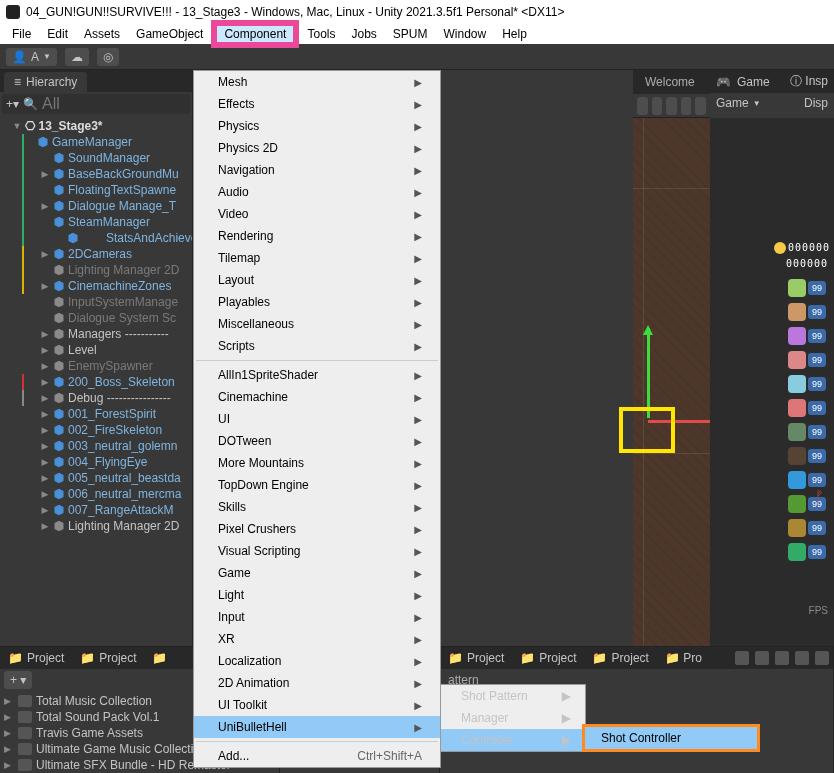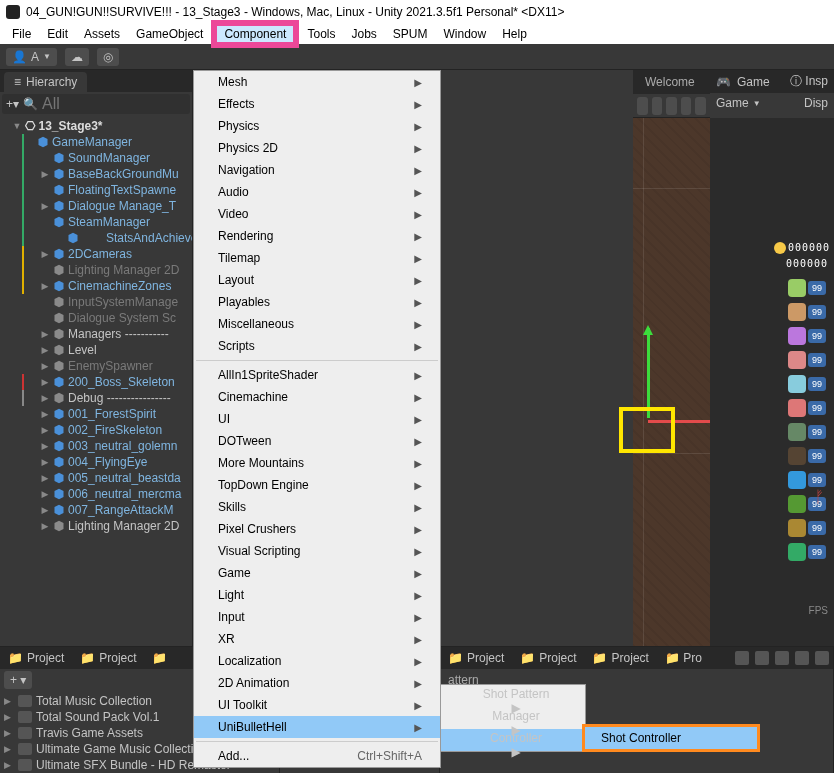--- a/index.html
+++ b/index.html
@@ -35,21 +35,21 @@
   
   .dropdown { position: absolute; left: 0; top: 0; width: 248px; background: #eee; color: #000; border: 1px solid #999; z-index: 50; }
   .drow { display: flex; align-items: center; justify-content: space-between; padding: 2px 18px 2px 24px; height: 22px; }
   .drow:hover, .drow.hl { background: #91c9f7; }
   .drow .arr { font-size: 10px; color: #555; }
   .dsep { height: 1px; background: #ccc; margin: 3px 2px; }
   .drow .shortcut { color: #666; }
 
   .submenu { position: absolute; background: #eee; border: 1px solid #999; z-index: 60; }
   .sm1 { left: 247px; top: 639px; width: 140px; }
-  .srow { display: flex; align-items: center; justify-content: space-between; padding: 2px 14px 2px 20px; height: 22px; flex-direction: column; }
+  .srow { display: flex; align-items: center; justify-content: space-between; padding: 2px 14px 2px 20px; height: 22px; }
   .srow.hl { background: #91c9f7; }
   .sm2-wrap { border: 3px solid #ff8a1f; padding: 0; position: absolute; left: 582px; top: 724px; width: 178px; height: 28px; z-index: 70; display: flex; align-items: center; justify-content: center; }
   .sm-final { background: #91c9f7; width: 100%; height: 100%; display: flex; align-items: center; padding-left: 16px; color: #000; }
 
   
   .viewporttabs { position: absolute; left: 440px; top: 0; right: 0; height: 24px; background: #282828; display: flex; align-items: center; gap: 6px; padding: 0 6px; }
   .viewporttabs .vt { color: #aaa; padding: 2px 6px; }
   .viewportbar { position: absolute; left: 440px; top: 24px; right: 124px; height: 24px; background: #383838; border-bottom: 1px solid #232323; display: flex; align-items: center; gap: 4px; padding: 0 4px; }
   .viewportbar .sq { width: 20px; height: 18px; background: #4d4d4d; border-radius: 3px; }
   .gamecol { position: absolute; right: 0; top: 0; width: 124px; background: #282828; }

